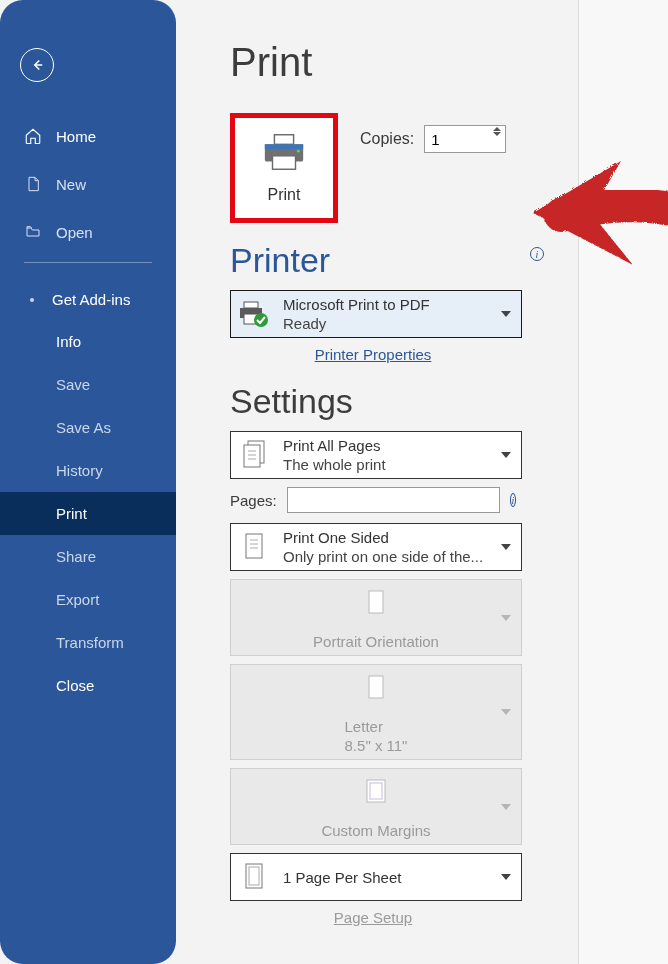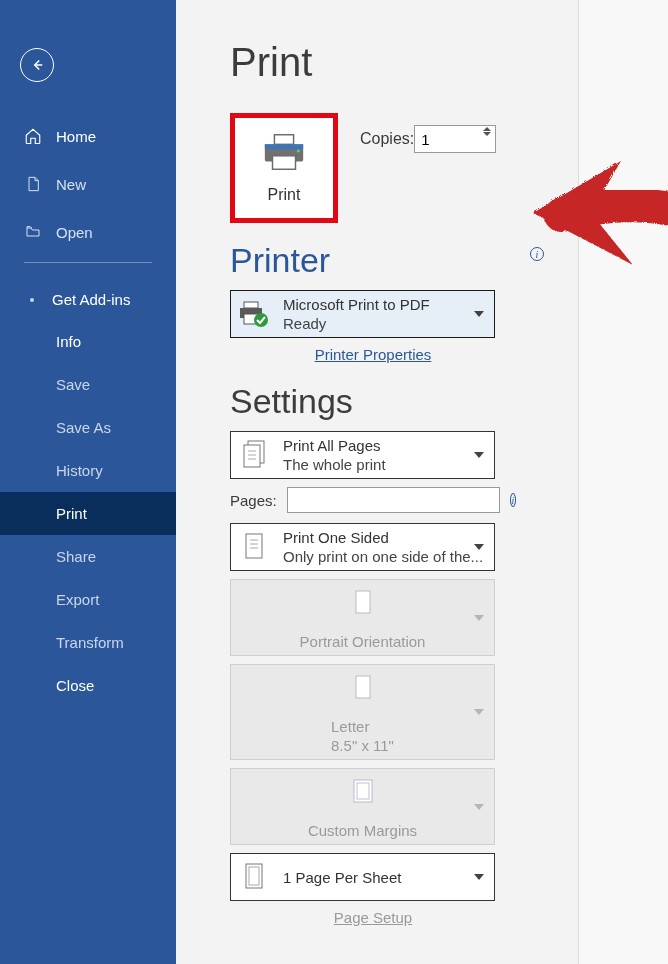--- a/index.html
+++ b/index.html
@@ -1,19 +1,19 @@
 <!DOCTYPE html>
 <html><head>
 <meta charset="utf-8">
 <style>
   * { box-sizing: border-box; margin: 0; padding: 0; font-family: "Segoe UI", Arial, sans-serif; }
   body { width: 668px; height: 964px; display: flex; background: #f3f3f3; overflow: hidden; position: relative; }
 
   
-  .sidebar { width: 176px; background: #2b579a; color: #fff; display: flex; flex-direction: column; padding-top: 48px; }
+  .sidebar { width: 176px; background: #2b579a; color: #fff; display: flex; flex-direction: column; padding-top: 48px; border-radius: 23px; }
   .back-btn { width: 34px; height: 34px; border: 1.5px solid #fff; border-radius: 50%; margin-left: 20px; margin-bottom: 30px; display:flex; align-items:center; justify-content:center; cursor:pointer; }
   .back-btn svg { stroke:#fff; }
   .nav-item { display:flex; align-items:center; gap:14px; padding: 15px 24px; font-size:15px; color: #d6e0f0; cursor:pointer; }
   .nav-item .ico { width:18px; height:18px; display:flex; align-items:center; justify-content:center; }
   .nav-item svg { stroke:#d6e0f0; fill:none; }
   .nav-item.top { color:#fff; }
   .nav-item.top svg { stroke:#fff; }
   .divider { border-top: 0.5px solid rgba(255,255,255,0.35); margin: 6px 24px 16px 24px; }
   .dot-item { display:flex; align-items:center; gap:18px; padding: 12px 0 12px 30px; font-size:15px; color:#ffffff; cursor:pointer; }
   .dot-item::before { content:""; width:4px; height:4px; border-radius:50%; background:#c9d6eb; }
@@ -21,34 +21,34 @@
   .nav-sub.strong { color:#fff; }
   .nav-sub.active { background:#0a2e5c; color:#fff; }
 
   
   .main { flex:1; background:#f3f3f3; padding: 40px 30px 20px 54px; position:relative; }
   .page-title { font-size:40px; font-weight:300; color:#3c3c3c; margin-bottom: 28px; }
 
   .print-row { display:flex; align-items:flex-start; gap:22px; margin-bottom:18px; }
   .print-btn { width:108px; height:110px; border:5px solid #e30613; background:#fff; display:flex; flex-direction:column; align-items:center; justify-content:center; gap:14px; cursor:pointer; }
   .print-btn span { font-size:16px; color:#333; }
-  .copies-wrap { display:flex; align-items:center; margin-top: 12px; }
+  .copies-wrap { display:flex; align-items:center; gap:10px; margin-top: 12px; }
   .copies-label { font-size:16px; color:#3a3a3a; }
   .spin { width:82px; height:28px; border:1px solid #999; background:#fff; position:relative; display:flex; align-items:center; }
   .spin input { border:none; outline:none; width:60px; height:100%; padding:0 6px; font-size:15px; }
   .spin .arrows { position:absolute; right:4px; top:1px; display:flex; flex-direction:column; gap:1px; }
   .spin .arrows div { width:0;height:0; border-left:4px solid transparent; border-right:4px solid transparent; cursor:pointer; }
   .spin .arrows .up { border-bottom:4px solid #555; }
   .spin .arrows .down { border-top:4px solid #555; }
 
   .section-title { font-size:34px; font-weight:400; color:#2b579a; margin: 2px 0 10px 0; }
   .section-title.dark { color:#3c3c3c; }
   .info-ic { position:absolute; width:14px; height:14px; border:1px solid #2b579a; border-radius:50%; color:#2b579a; font-size:10px; font-style:italic; display:flex; align-items:center; justify-content:center; font-family:Georgia,serif; }
 
-  .dropdown { width:265px; border:1px solid #333; background:#fff; display:flex; align-items:center; padding:5px 6px; gap:12px; position:relative; margin-bottom:8px; cursor:pointer; }
+  .dropdown { width:292px; border:1px solid #333; background:#fff; display:flex; align-items:center; padding:5px 6px; gap:12px; position:relative; margin-bottom:8px; cursor:pointer; }
   .dropdown.selected { border:1.5px solid #1a1a1a; background:#e6eef7; }
   .dropdown .texts { display:flex; flex-direction:column; gap:2px; font-size:15px; color:#333; }
   .dropdown .texts .sub { font-size:15px; color:#444; }
   .dropdown .caret { position:absolute; right:10px; top:50%; transform:translateY(-50%); width:0;height:0; border-left:5px solid transparent; border-right:5px solid transparent; border-top:6px solid #434343; }
   .dropdown .dico { width:34px; height:36px; display:flex; align-items:center; justify-content:center; }
   .dropdown.disabled { background:#e9e9e9; border-color:#cfcfcf; color:#9a9a9a; cursor:default;flex-direction:column; }
   .dropdown.disabled .texts, .dropdown.disabled .texts .sub { color:#9a9a9a; }
   .dropdown.disabled .caret { border-top-color:#b5b5b5; }
 
   .link-row { width:286px; text-align:center; margin-bottom:18px; }

